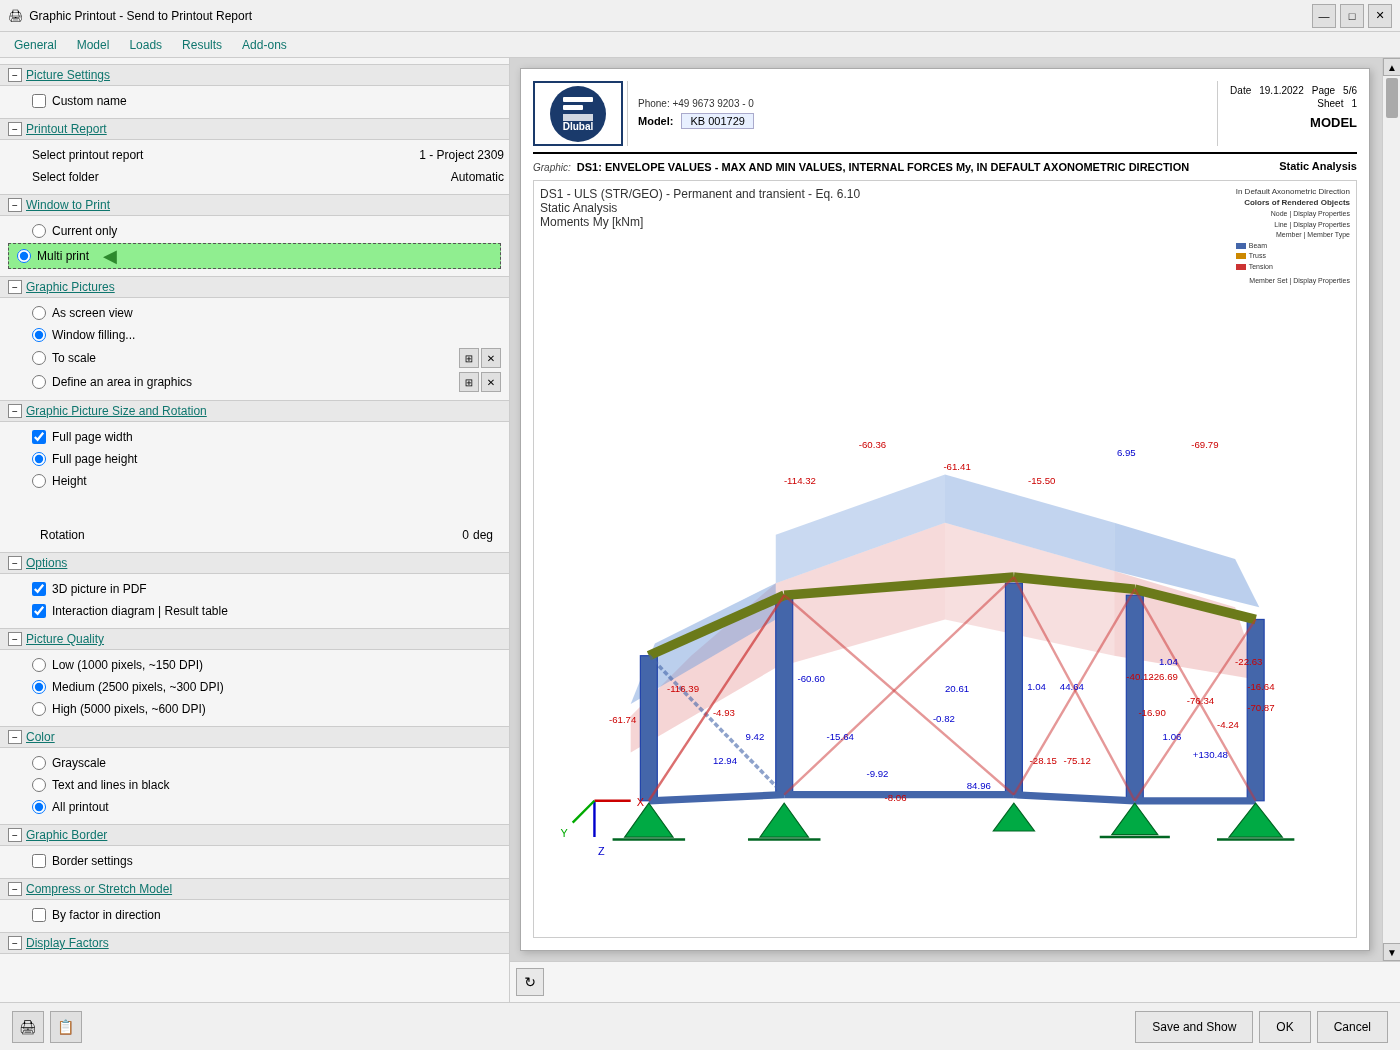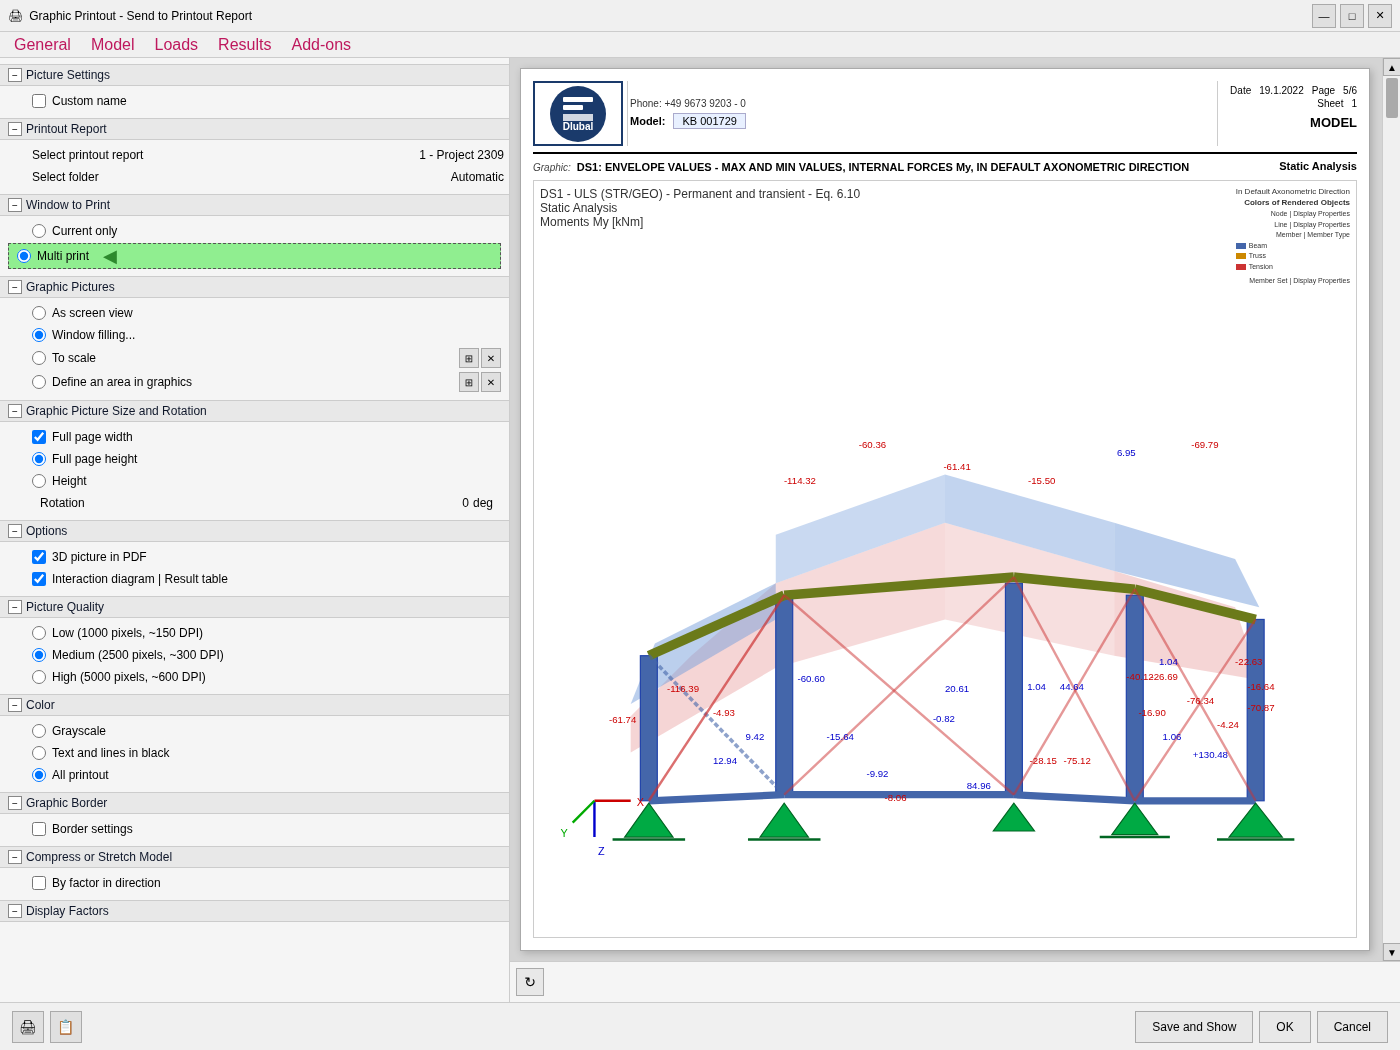--- a/index.html
+++ b/index.html
@@ -7,21 +7,21 @@
 
     
     .title-bar { display: flex; align-items: center; justify-content: space-between; background: #f0f0f0; padding: 4px 8px; border-bottom: 1px solid #ccc; height: 32px; flex-shrink: 0; }
     .title-bar-left { display: flex; align-items: center; gap: 6px; }
     .title-bar-title { font-size: 12px; color: #000; }
     .title-bar-controls { display: flex; gap: 4px; }
     .title-bar-btn { width: 24px; height: 24px; border: 1px solid #aaa; background: #e0e0e0; cursor: pointer; display: flex; align-items: center; justify-content: center; font-size: 11px; }
 
     
     .menu-bar { display: flex; gap: 0; background: #f0f0f0; border-bottom: 1px solid #ccc; padding: 2px 4px; height: 26px; flex-shrink: 0; }
-    .menu-item { padding: 2px 10px; cursor: pointer; color: #be185d; font-size: 16px; display: flex; align-items: center; }
+    .menu-item { padding: 2px 10px; cursor: pointer; color: #0f766e; font-size: 12px; display: flex; align-items: center; }
 
     
     .main-content { display: flex; flex: 1; overflow: hidden; }
 
     
     .left-panel { width: 510px; flex-shrink: 0; background: #f5f5f5; border-right: 1px solid #ccc; display: flex; flex-direction: column; overflow: hidden; }
     .left-panel-scroll { flex: 1; overflow-y: auto; padding: 4px 0; }
 
     
     .section { margin: 2px 0; }
@@ -35,21 +35,21 @@
 
     .radio-row { display: flex; align-items: center; padding: 2px 16px 2px 32px; min-height: 22px; gap: 6px; cursor: pointer; }
     .radio-row.highlighted { background: #90ee90; border: 1px dashed #555; margin: 1px 8px; padding: 1px 8px; }
     .radio-row label { font-size: 12px; cursor: pointer; }
 
     .check-row { display: flex; align-items: center; padding: 2px 16px 2px 32px; min-height: 22px; gap: 6px; }
     .check-row label { font-size: 12px; }
 
     input[type=radio], input[type=checkbox] { width: 14px; height: 14px; flex-shrink: 0; }
 
-    .rotation-row { display: flex; align-items: center; padding: 2px 16px 2px 40px; min-height: 22px; }
+    .rotation-row { display: flex; align-items: center; padding: 2px 16px 2px 40px; min-height: 22px; margin-top: 32px; }
     .rotation-label { flex: 1; font-size: 12px; }
     .rotation-value { font-size: 12px; margin-right: 4px; }
     .rotation-unit { font-size: 12px; }
 
     
     .icon-btns { display: flex; gap: 2px; margin-left: 8px; }
     .icon-btn { width: 20px; height: 20px; border: 1px solid #aaa; background: #e0e0e0; cursor: pointer; display: flex; align-items: center; justify-content: center; font-size: 10px; }
 
     
     .graphic-picture-row { display: flex; align-items: center; padding: 2px 8px 2px 32px; min-height: 22px; gap: 6px; }
@@ -77,21 +77,21 @@
     .bottom-btn { height: 32px; padding: 0 16px; border: 1px solid #aaa; background: #e8e8e8; cursor: pointer; font-size: 12px; display: flex; align-items: center; justify-content: center; }
 
     
     .arrow-indicator { display: inline-block; color: #2d8a2d; font-size: 18px; margin-left: 8px; }
 
     
     .left-panel-scroll::-webkit-scrollbar { width: 14px; }
     .left-panel-scroll::-webkit-scrollbar-track { background: #e8e8e8; }
     .left-panel-scroll::-webkit-scrollbar-thumb { background: #bbb; border: 1px solid #aaa; }
 
-    .section-label { font-size: 12px; color: #0f172a; }
+    .section-label { font-size: 12px; color: #0f766e; text-decoration: underline; }
   </style>
 </head>
 <body>
 
 <div class="title-bar">
   <div class="title-bar-left">
     <span>🖨</span>
     <span class="title-bar-title">Graphic Printout - Send to Printout Report</span>
   </div>
   <div class="title-bar-controls">
@@ -334,21 +334,21 @@
             <div style="display:flex; flex-direction:column; align-items:center; justify-content:center; border:2px solid #1a3a6b; width:90px; height:65px; flex-shrink:0;">
               <div style="width:56px; height:56px; border-radius:50%; background:#1a3a6b; display:flex; align-items:center; justify-content:center; flex-direction:column;">
                 <svg width="36" height="28" viewBox="0 0 36 28">
                   <rect x="3" y="2" width="30" height="5" rx="1" fill="white"></rect>
                   <rect x="3" y="10" width="20" height="5" rx="1" fill="white"></rect>
                   <polygon points="3,19 33,19 33,26 3,26" fill="white" opacity="0.8"></polygon>
                 </svg>
                 <span style="color:#fff; font-size:10px; font-weight:bold; margin-top:-2px;">Dlubal</span>
               </div>
             </div>
-            <div style="flex:1; padding-left:2px; display:flex; flex-direction:column; justify-content:center; border-left:1px solid #ccc; margin-left:4px;">
+            <div style="flex:1; padding-left:10px; display:flex; flex-direction:column; justify-content:center; border-left:1px solid #ccc; margin-left:4px;">
               <div style="font-size:10px; color:#333; margin-bottom:4px;">
                 <span>Phone: +49 9673 9203 - 0</span>
               </div>
               <div style="display:flex; gap:8px; align-items:center; margin-bottom:0;">
                 <span style="font-size:11px; font-weight:bold;">Model:</span>
                 <span style="font-size:11px; background:#e8f0ff; padding:1px 8px; border:1px solid #aac;">KB 001729</span>
               </div>
             </div>
             <div style="display:flex; flex-direction:column; align-items:flex-end; padding-left:10px; font-size:10px; border-left:1px solid #ccc; justify-content:flex-start; padding-top:4px; min-width:140px;">
               <div style="display:flex; gap:8px; margin-bottom:2px;">

